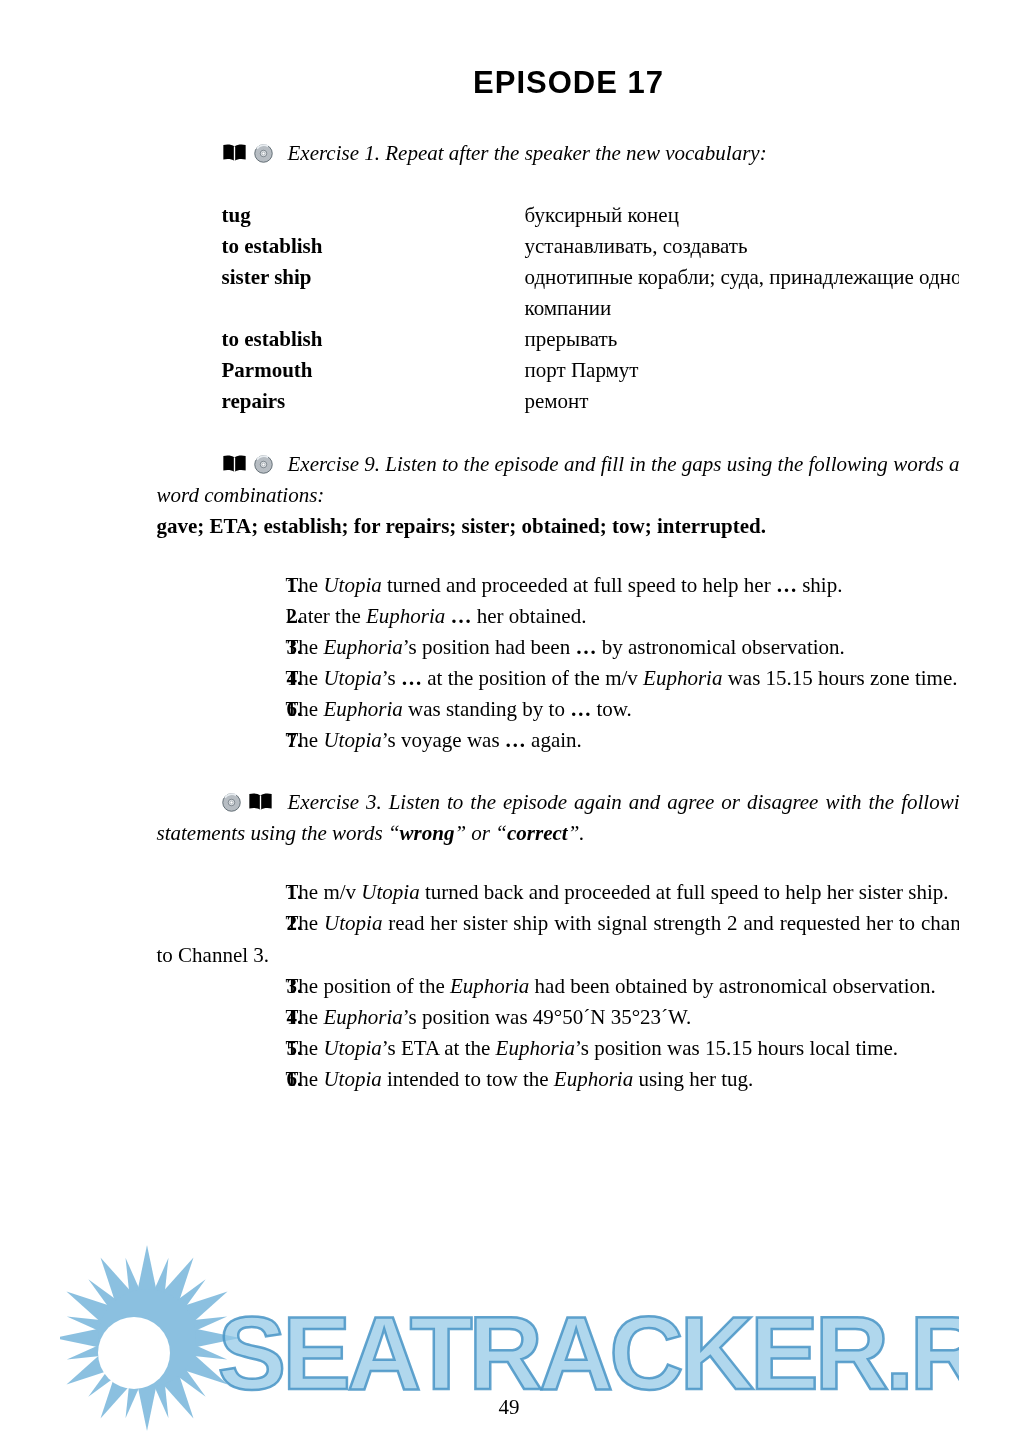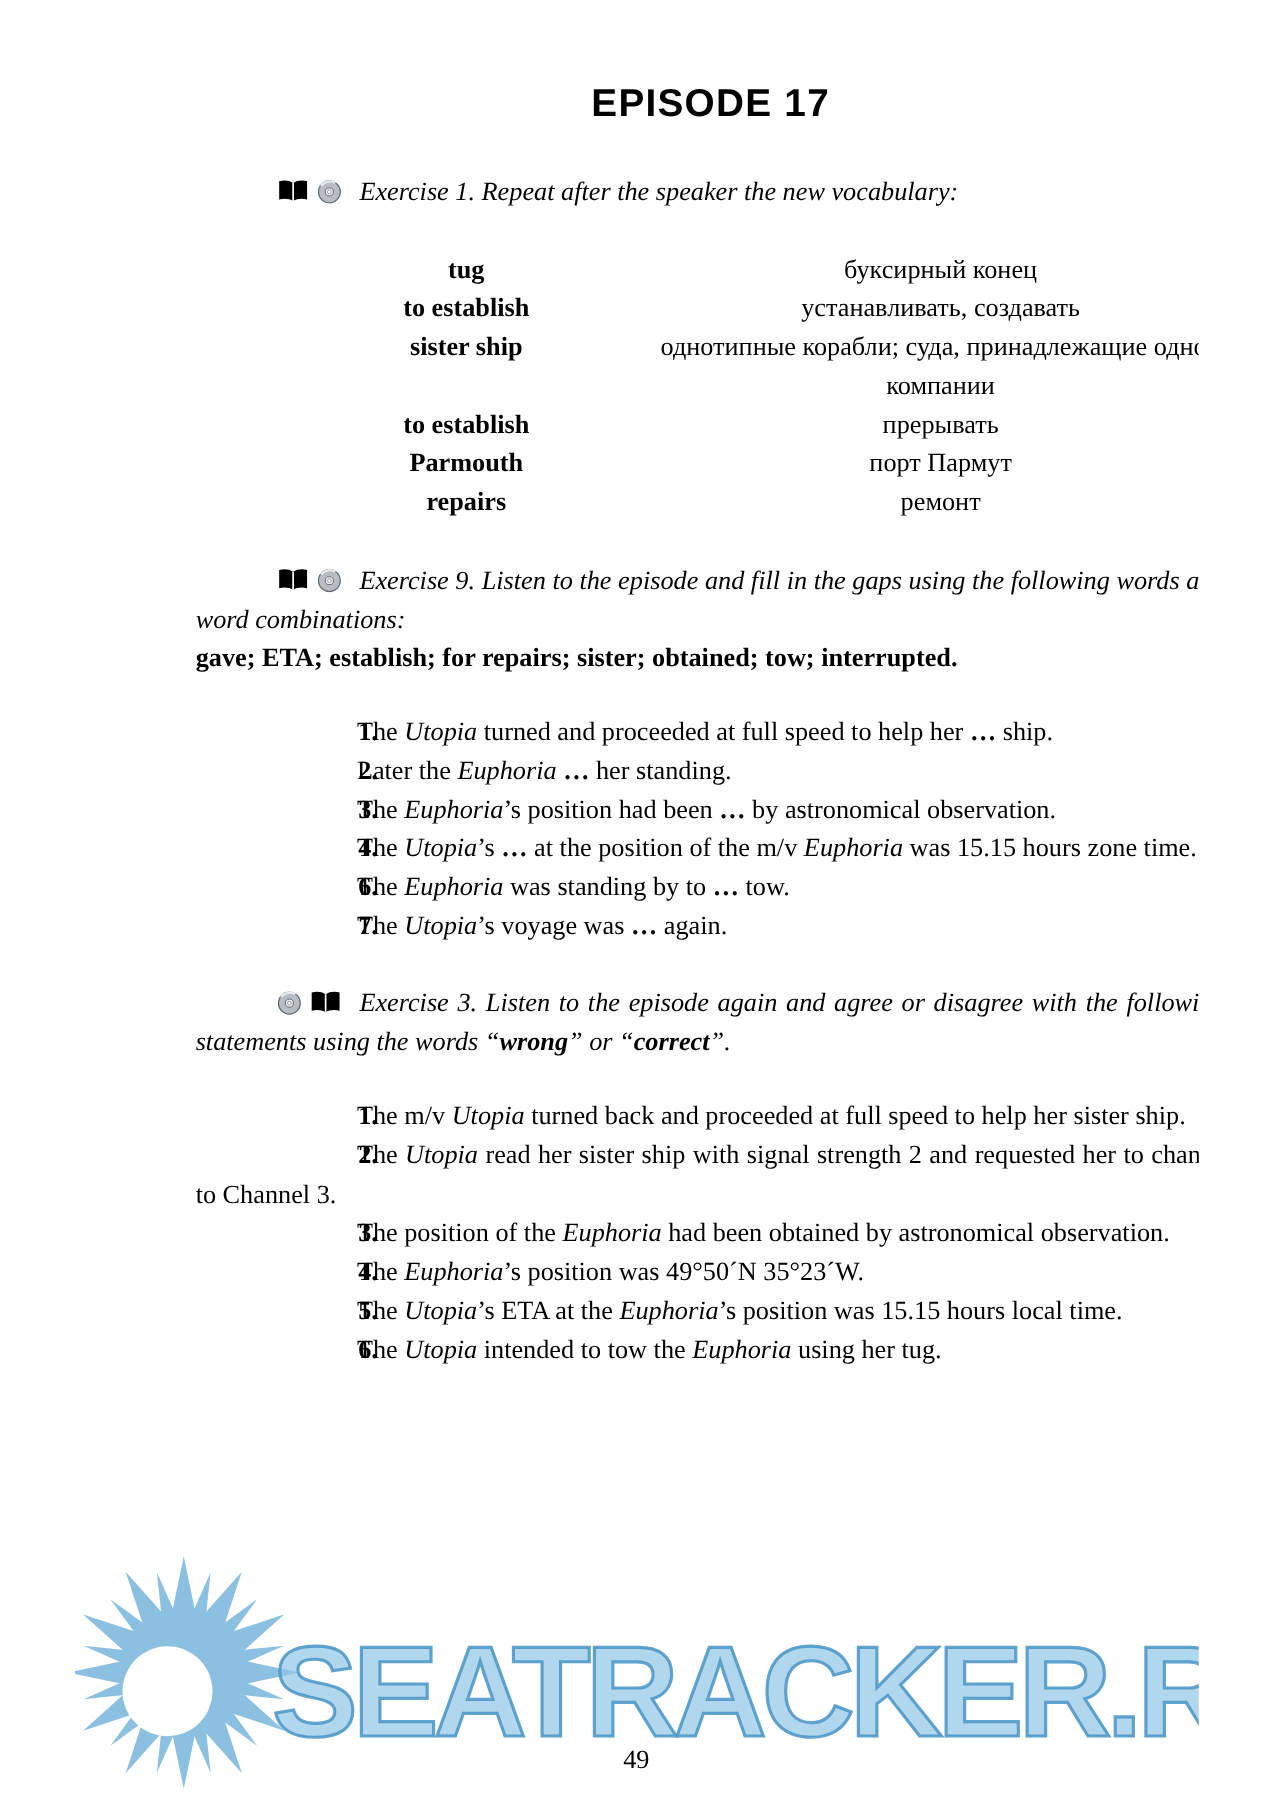--- a/index.html
+++ b/index.html
@@ -38,21 +38,20 @@
   .exhead:first-of-type{margin-top:0;}
   .icons{font-style:normal;white-space:nowrap;margin-right:8px;}
   .icons svg{vertical-align:-3px;margin-right:7px;}
   .wordbank{
     margin:0;
     font-weight:bold;
     text-align:justify;
   }
   .vocab{
     margin:31px 0 0 65px;
-    text-align:center;
   }
   .vocab-row{
     display:grid;
     grid-template-columns:303px 1fr;
   }
   .vocab-row .term{font-weight:bold;}
   .items{margin:28px 0 0 0;}
   .item{
     margin:0;
     text-align:justify;
@@ -156,21 +155,21 @@
             <circle cx="10" cy="10" r="9.2" fill="#b7bdc3" stroke="#5f6a72" stroke-width="1"></circle>
             <path d="M3 5 A9 9 0 0 1 15 2.5" stroke="#e8edf1" stroke-width="2" fill="none"></path>
             <circle cx="10" cy="10" r="3.4" fill="#e9ecef" stroke="#5f6a72" stroke-width="0.8"></circle>
             <circle cx="10" cy="10" r="1.6" fill="#fff" stroke="#8b949b" stroke-width="0.7"></circle>
           </svg></span><span><span class="i">Exercise 9.</span><span class="i"> Listen to the episode and fill in the gaps using the following words and word combinations:</span></span>
     </p>
     <p class="wordbank">gave; ETA; establish; for repairs; sister; obtained; tow; interrupted.</p>
 
     <div class="items">
         <p class="item"><span class="num">1.</span><span>The </span><span class="i">Utopia</span><span> turned and proceeded at full speed to help her </span><span class="b">…</span><span> ship.</span></p>
-        <p class="item"><span class="num">2.</span><span>Later the </span><span class="i">Euphoria </span><span class="b">…</span><span> her standing.</span></p>
+        <p class="item"><span class="num">2.</span><span>Later the </span><span class="i">Euphoria </span><span class="b">…</span><span> her obtained.</span></p>
         <p class="item"><span class="num">3.</span><span>The </span><span class="i">Euphoria</span><span>’s position had been </span><span class="b">…</span><span> by astronomical observation.</span></p>
         <p class="item"><span class="num">4.</span><span>The </span><span class="i">Utopia</span><span>’s </span><span class="b">…</span><span> at the position of the m/v </span><span class="i">Euphoria</span><span> was 15.15 hours zone time.</span></p>
         <p class="item"><span class="num">6.</span><span>The </span><span class="i">Euphoria</span><span> was standing by to </span><span class="b">…</span><span> tow.</span></p>
         <p class="item"><span class="num">7.</span><span>The </span><span class="i">Utopia</span><span>’s voyage was </span><span class="b">…</span><span> again.</span></p>
       </div>
 
     <p class="exhead">
       <span class="icons"><svg width="19" height="19" viewBox="0 0 20 20">
             <circle cx="10" cy="10" r="9.2" fill="#b7bdc3" stroke="#5f6a72" stroke-width="1"></circle>
             <path d="M3 5 A9 9 0 0 1 15 2.5" stroke="#e8edf1" stroke-width="2" fill="none"></path>

